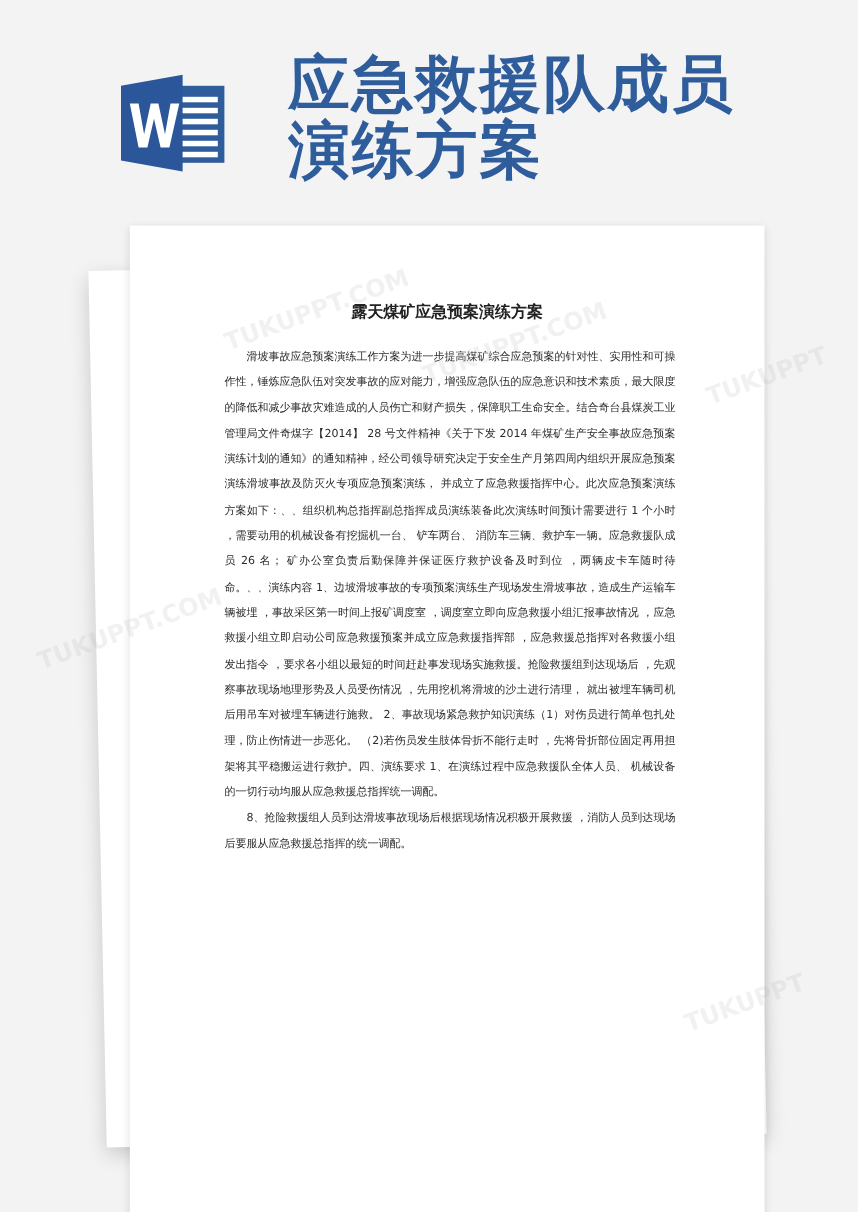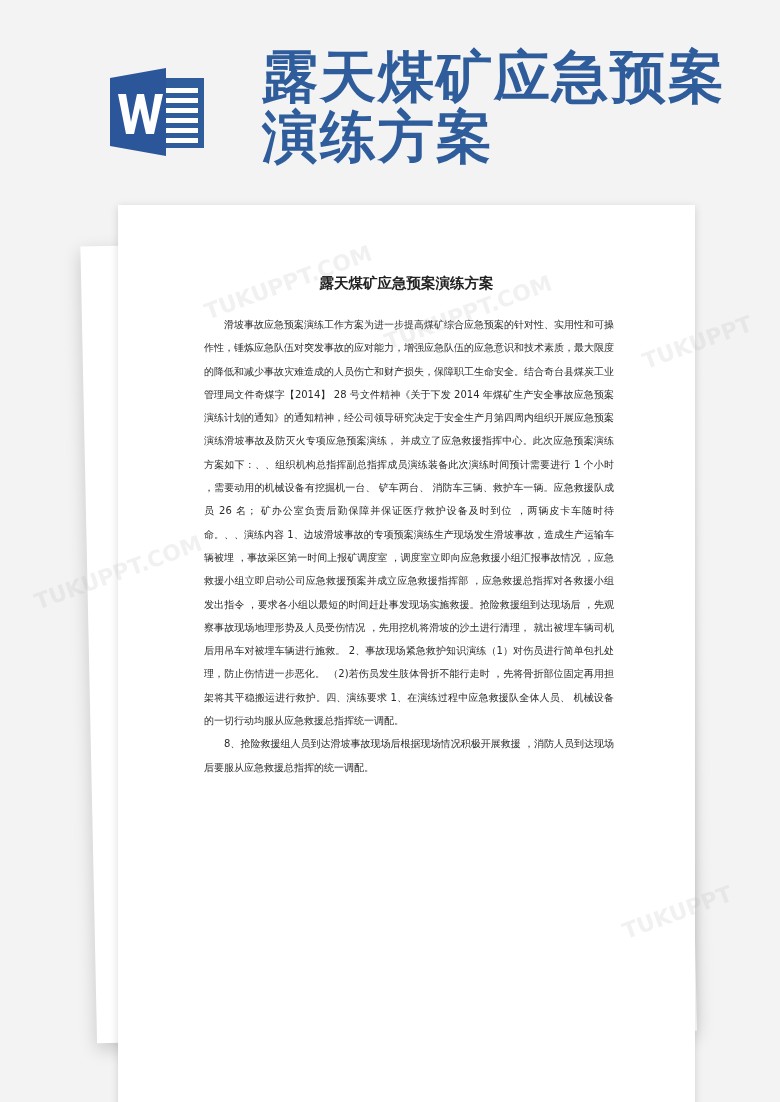--- a/index.html
+++ b/index.html
@@ -63,21 +63,21 @@
       <rect x="54" y="32" width="36" height="5"></rect>
       <rect x="54" y="42" width="36" height="5"></rect>
       <rect x="54" y="52" width="36" height="5"></rect>
       <rect x="54" y="62" width="36" height="5"></rect>
       <rect x="54" y="72" width="36" height="5"></rect>
     </g>
     <polygon points="2,12 58,2 58,90 2,80" fill="#2b579a"></polygon>
     <polygon points="10,28 18,28 23,56 29,28 36,28 42,56 47,28 55,28 46,68 38,68 32,42 26,68 18,68" fill="#ffffff"></polygon>
   </svg>
   <h1 class="big-title">
-    <span>露天煤矿应急预案</span>
+    <span>应急救援队成员</span>
     <span>演练方案</span>
   </h1>
 </div>
 
 <div class="back-page"></div>
 
 <div class="front-page">
   <h2 class="doc-title">露天煤矿应急预案演练方案</h2>
   <div class="doc-body">
     <p>滑坡事故应急预案演练工作方案为进一步提高煤矿综合应急预案的针对性、实用性和可操作性，锤炼应急队伍对突发事故的应对能力，增强应急队伍的应急意识和技术素质，最大限度的降低和减少事故灾难造成的人员伤亡和财产损失，保障职工生命安全。结合奇台县煤炭工业管理局文件奇煤字【2014】 28 号文件精神《关于下发 2014 年煤矿生产安全事故应急预案演练计划的通知》的通知精神，经公司领导研究决定于安全生产月第四周内组织开展应急预案演练滑坡事故及防灭火专项应急预案演练， 并成立了应急救援指挥中心。此次应急预案演练方案如下：、、组织机构总指挥副总指挥成员演练装备此次演练时间预计需要进行 1 个小时 ，需要动用的机械设备有挖掘机一台、 铲车两台、 消防车三辆、救护车一辆。应急救援队成员 26 名； 矿办公室负责后勤保障并保证医疗救护设备及时到位 ，两辆皮卡车随时待命。、、演练内容 1、边坡滑坡事故的专项预案演练生产现场发生滑坡事故，造成生产运输车辆被埋 ，事故采区第一时间上报矿调度室 ，调度室立即向应急救援小组汇报事故情况 ，应急救援小组立即启动公司应急救援预案并成立应急救援指挥部 ，应急救援总指挥对各救援小组发出指令 ，要求各小组以最短的时间赶赴事发现场实施救援。抢险救援组到达现场后 ，先观察事故现场地理形势及人员受伤情况 ，先用挖机将滑坡的沙土进行清理， 就出被埋车辆司机后用吊车对被埋车辆进行施救。 2、事故现场紧急救护知识演练（1）对伤员进行简单包扎处理，防止伤情进一步恶化。 （2)若伤员发生肢体骨折不能行走时 ，先将骨折部位固定再用担架将其平稳搬运进行救护。四、演练要求 1、在演练过程中应急救援队全体人员、 机械设备的一切行动均服从应急救援总指挥统一调配。</p>

